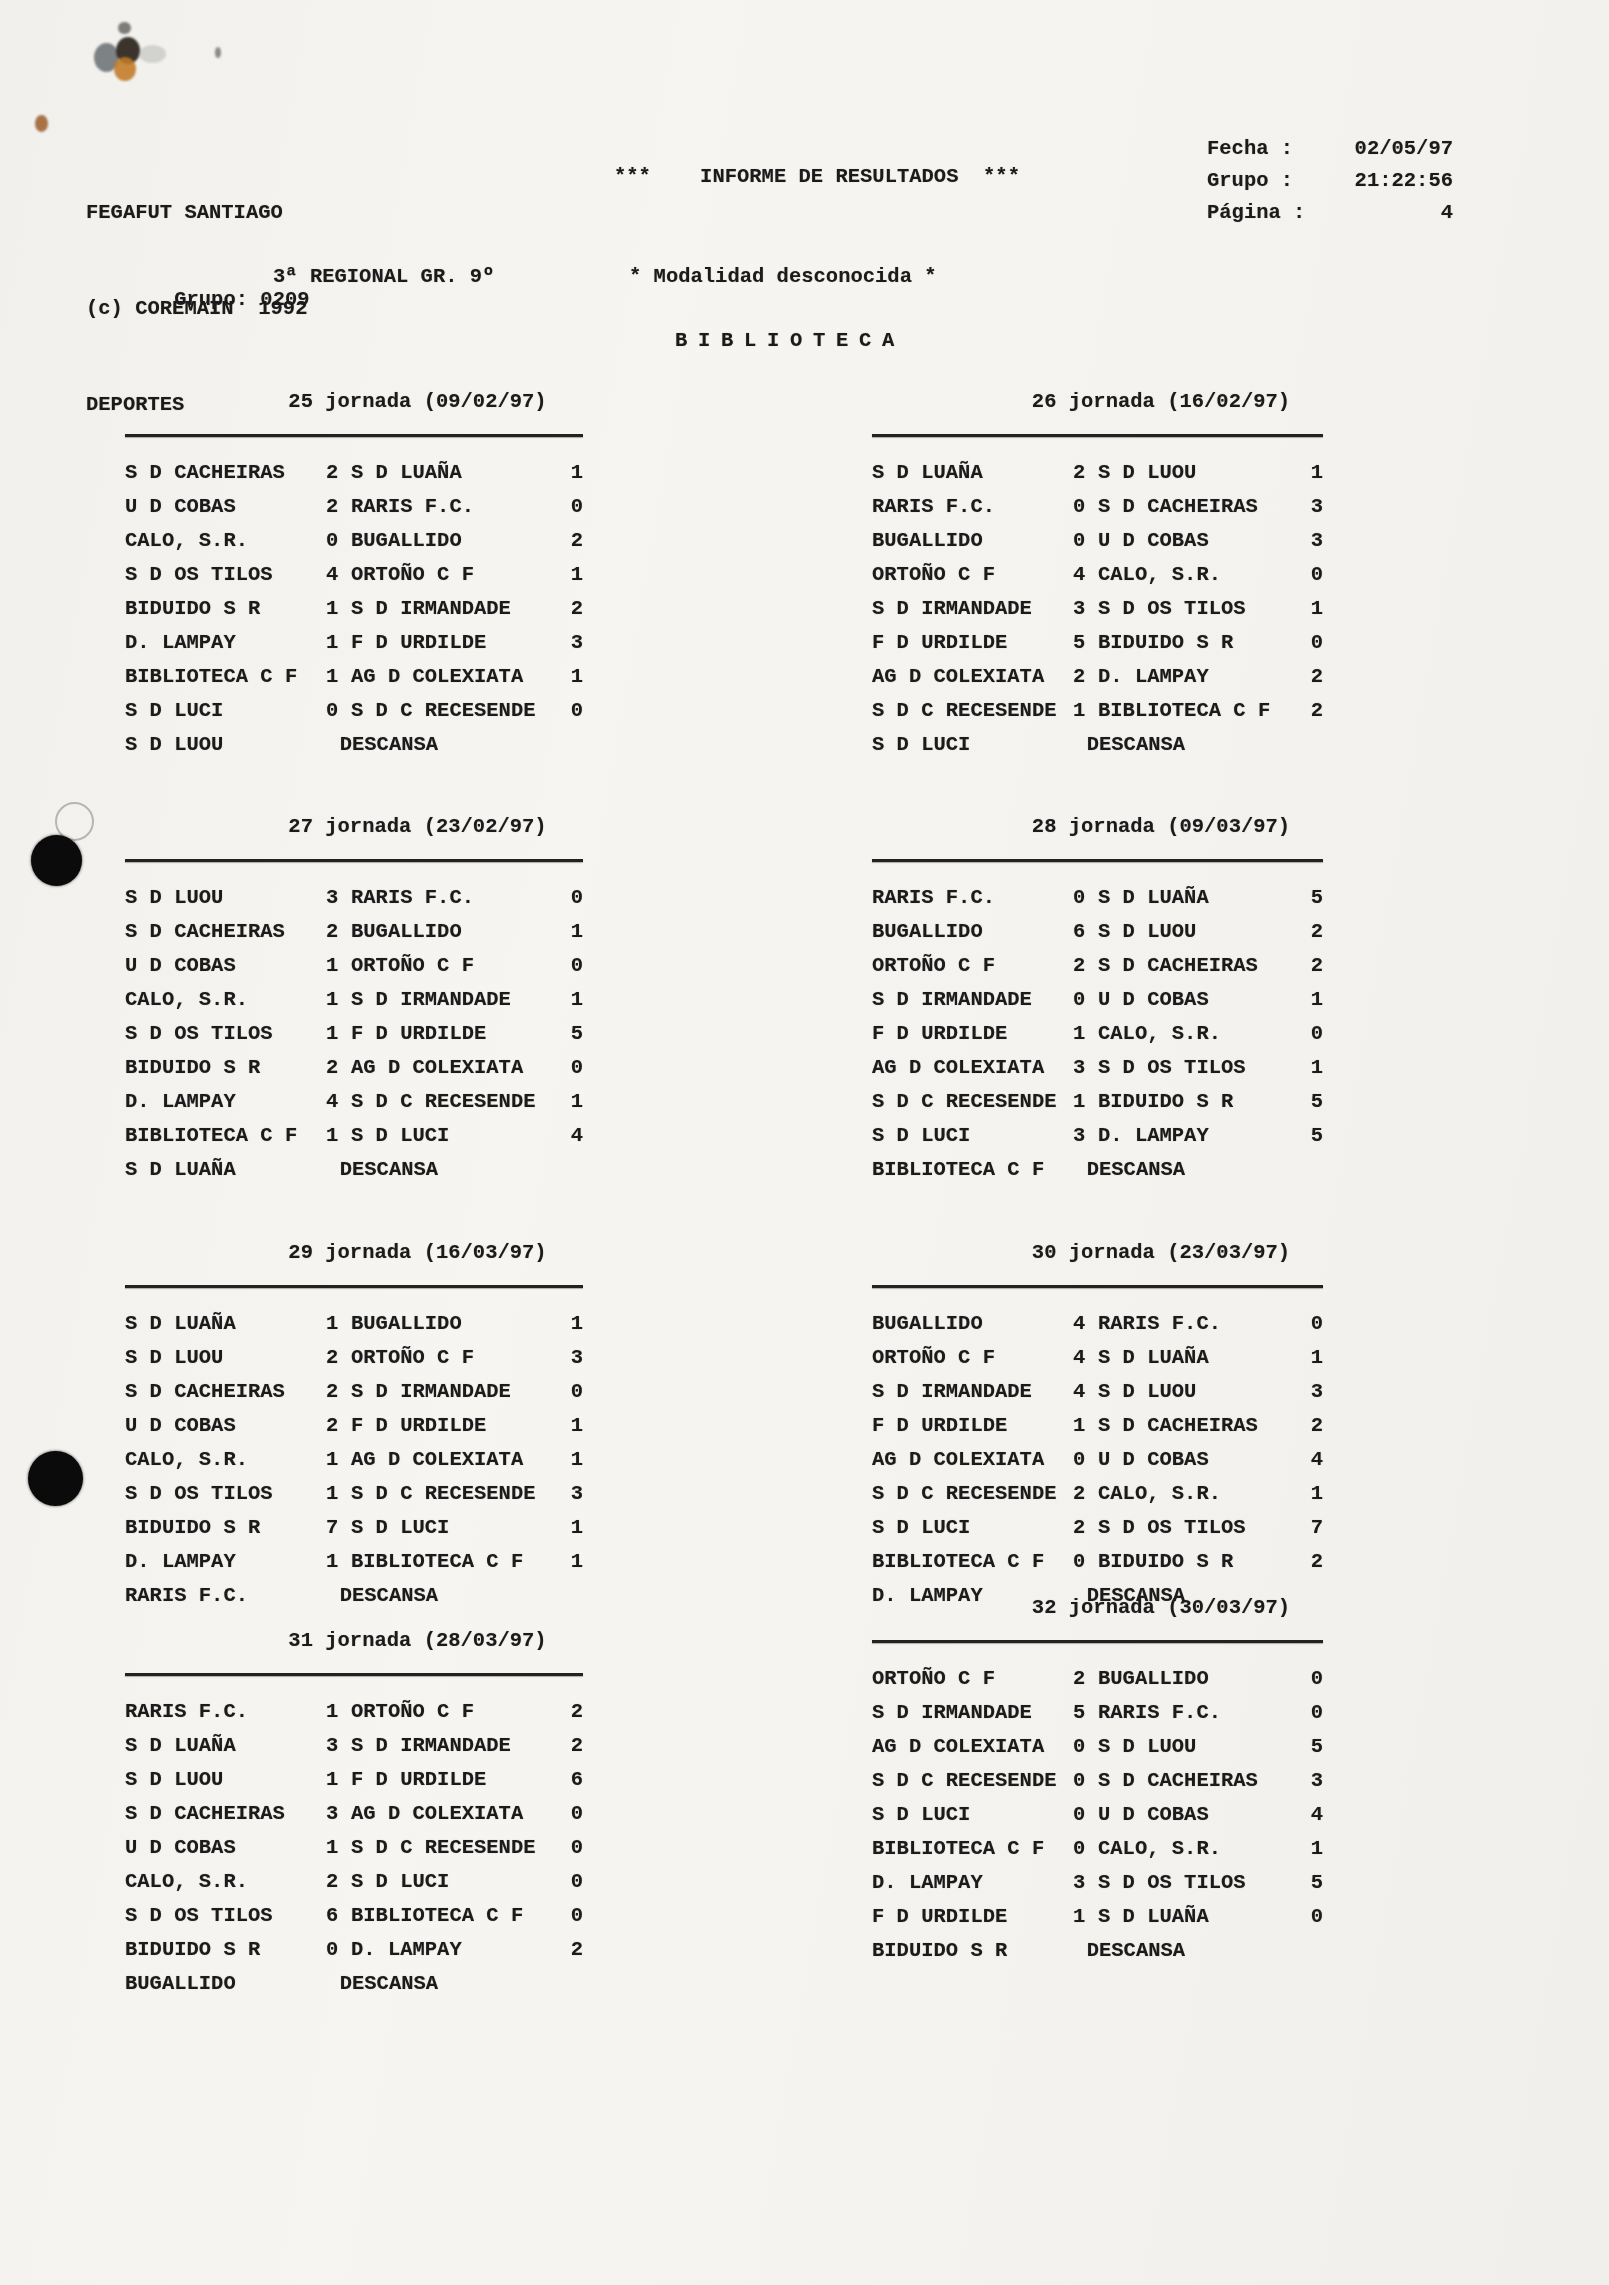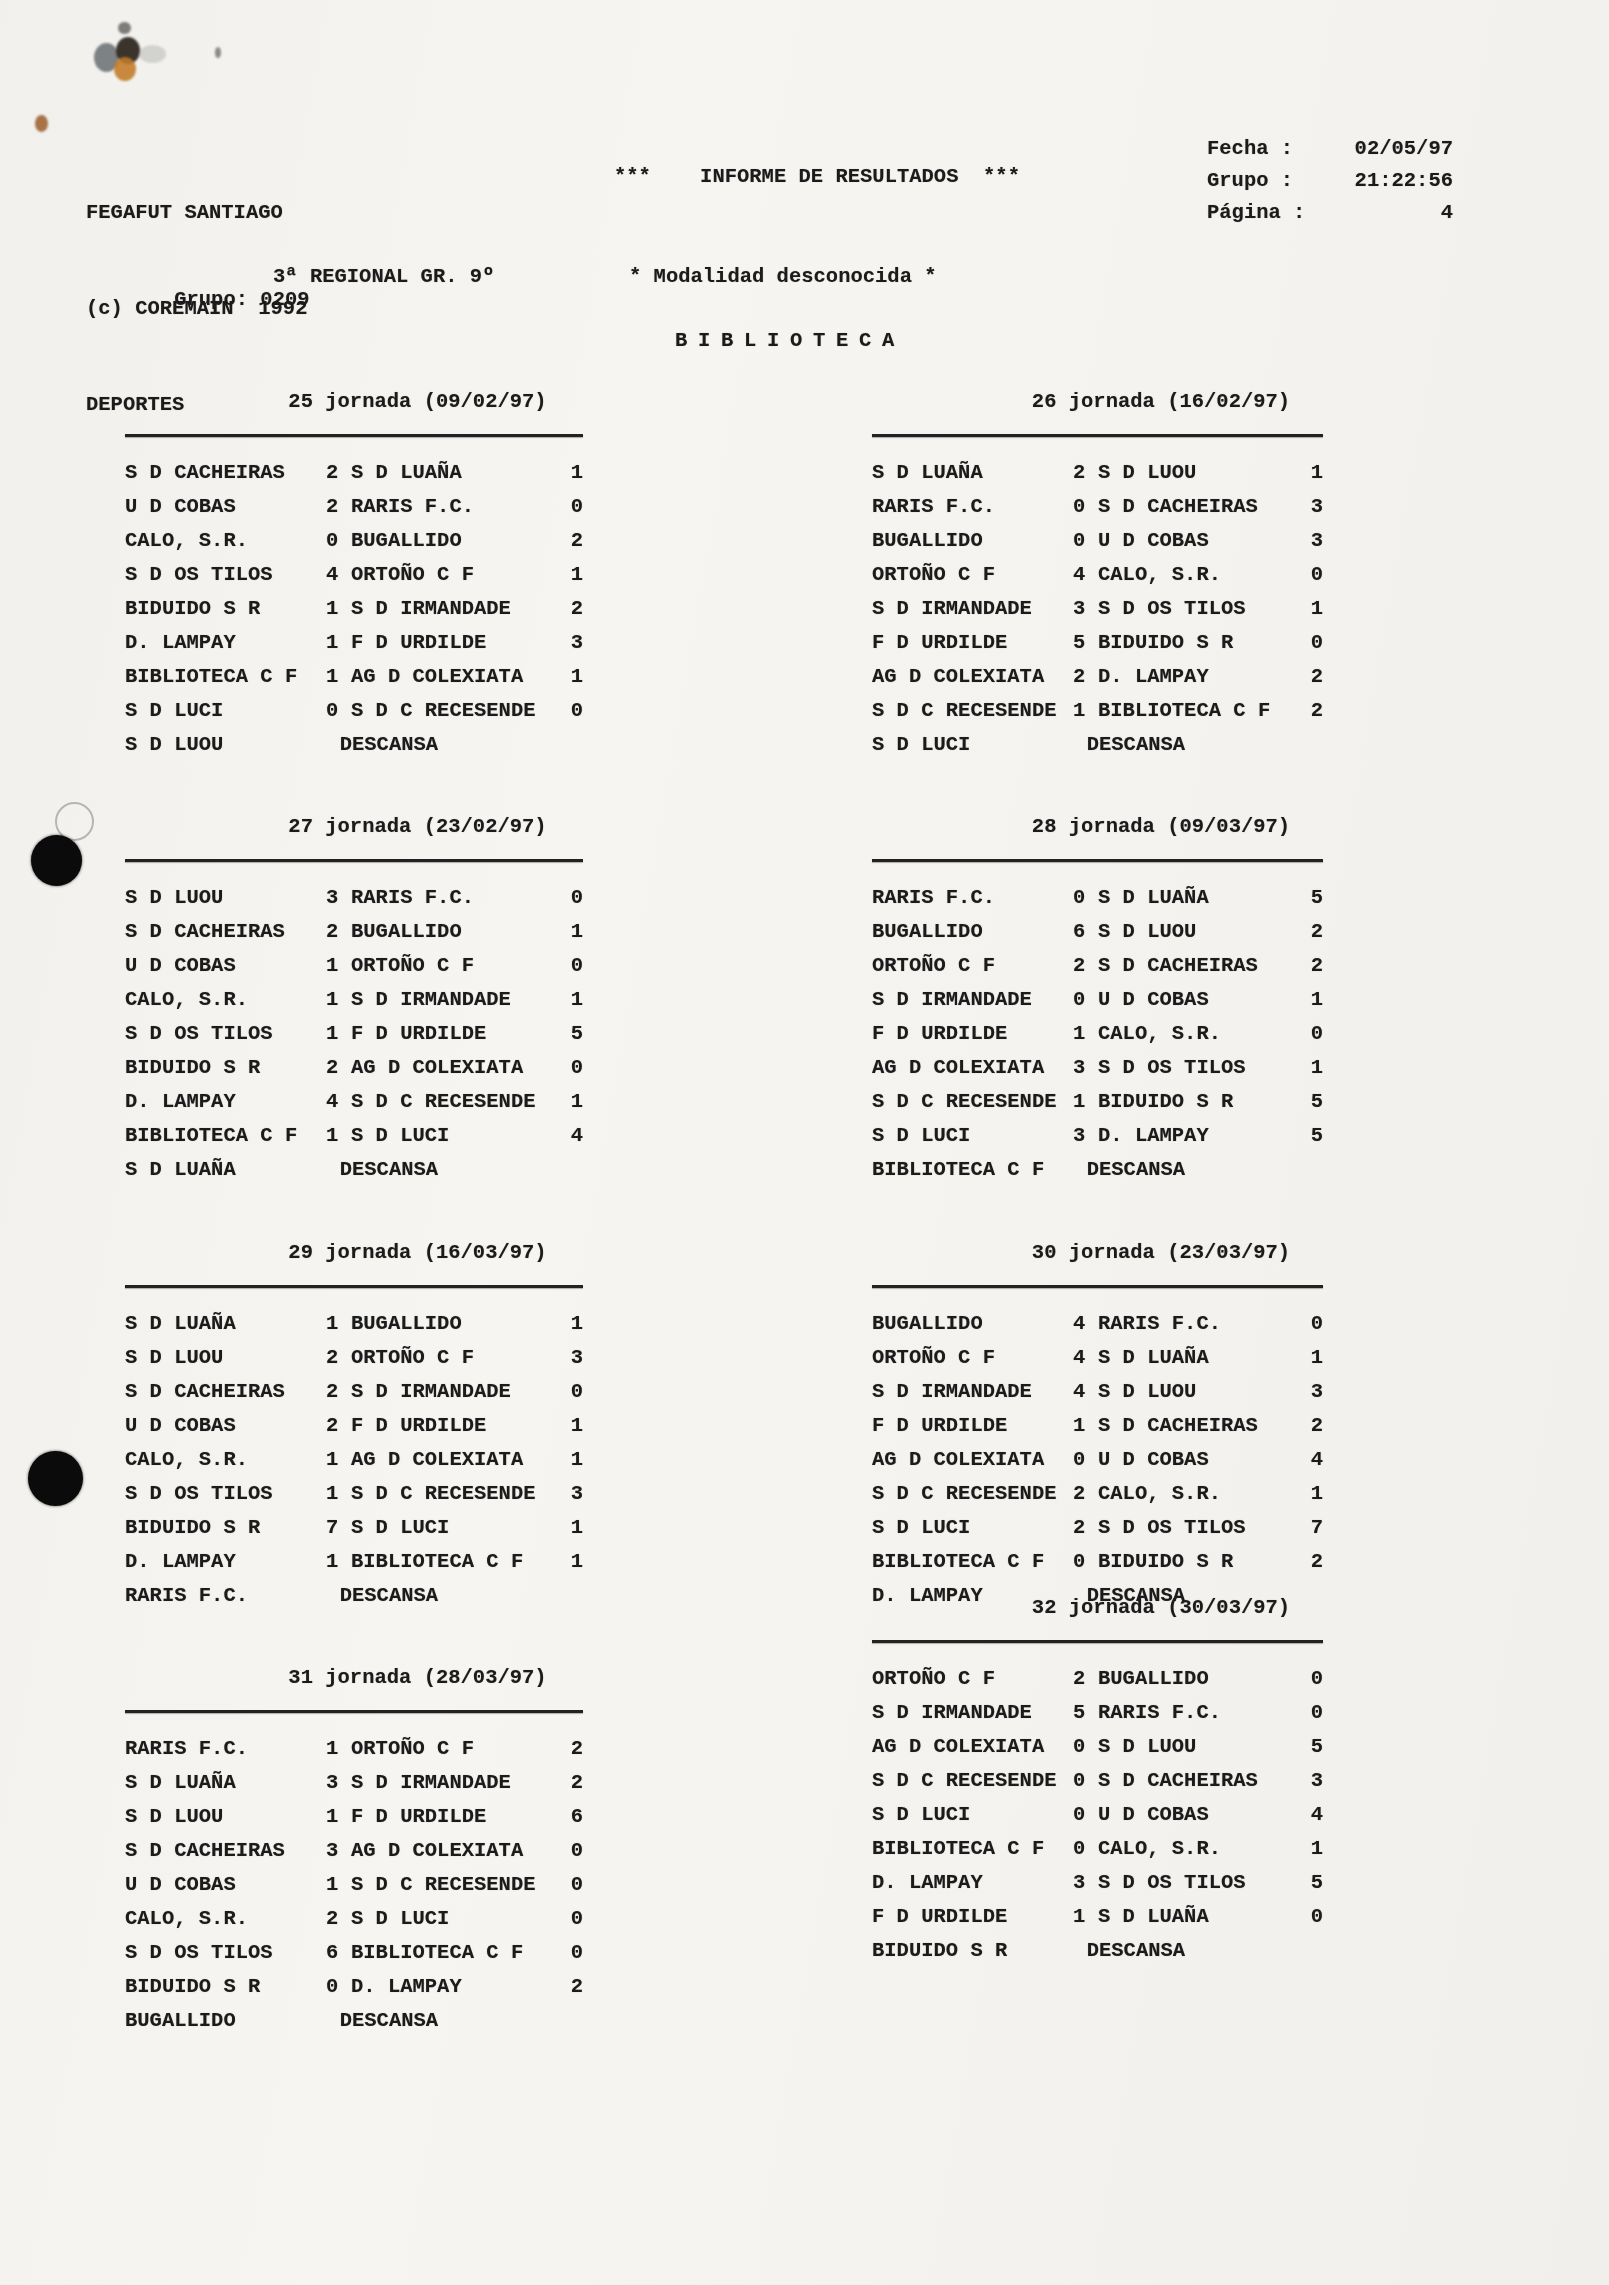--- a/index.html
+++ b/index.html
@@ -398,21 +398,21 @@
             <span class="ascore">2</span>
           </div>
           <div class="mrow">
             <span class="home">D. LAMPAY</span>
             <span class="mid"><span class="descansa">DESCANSA</span></span>
             <span class="ascore"></span>
           </div>
         </div>
   </div>
 
-  <div class="jblock col-left" style="top: 1666px;">
+  <div class="jblock col-left" style="top: 1629px;">
     <div class="j-title">31 jornada (28/03/97)</div>
     <div class="j-rule"></div>
     <div class="j-rows">
           <div class="mrow">
             <span class="home">RARIS F.C.</span>
             <span class="mid"><span class="hscore">1</span><span class="aname">ORTOÑO C F</span></span>
             <span class="ascore">2</span>
           </div>
           <div class="mrow">
             <span class="home">S D LUAÑA</span>

